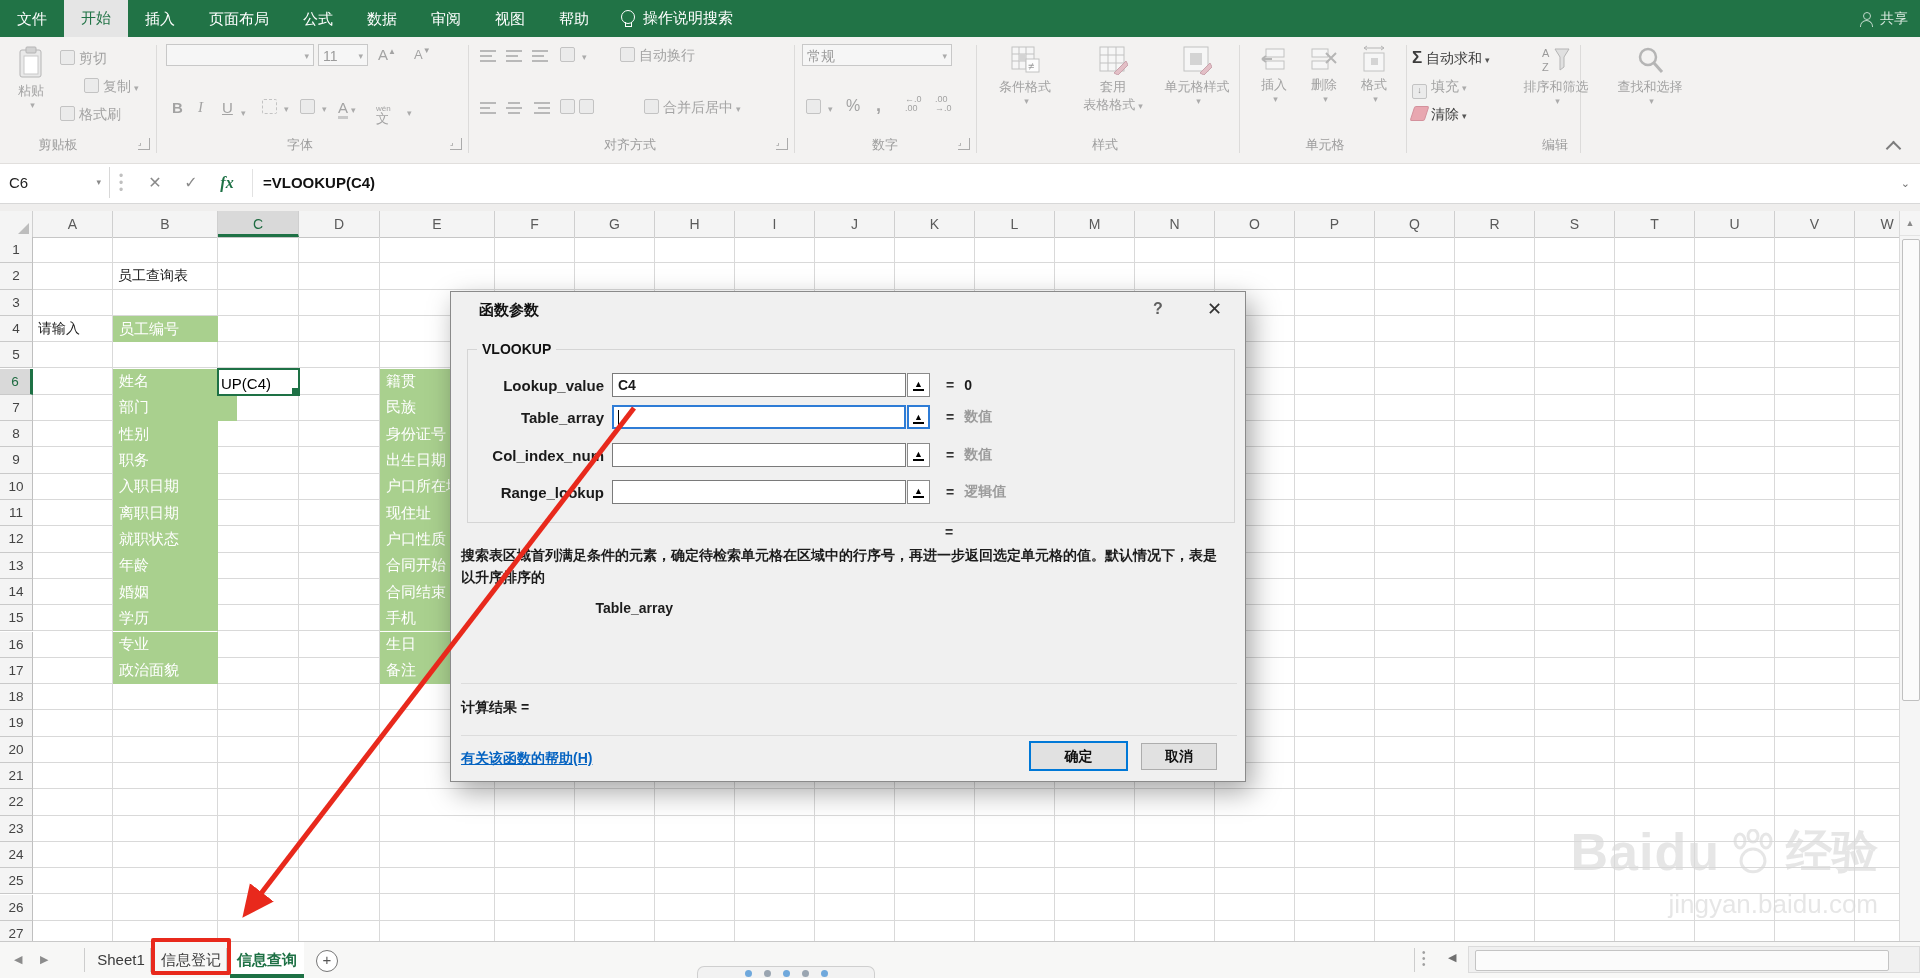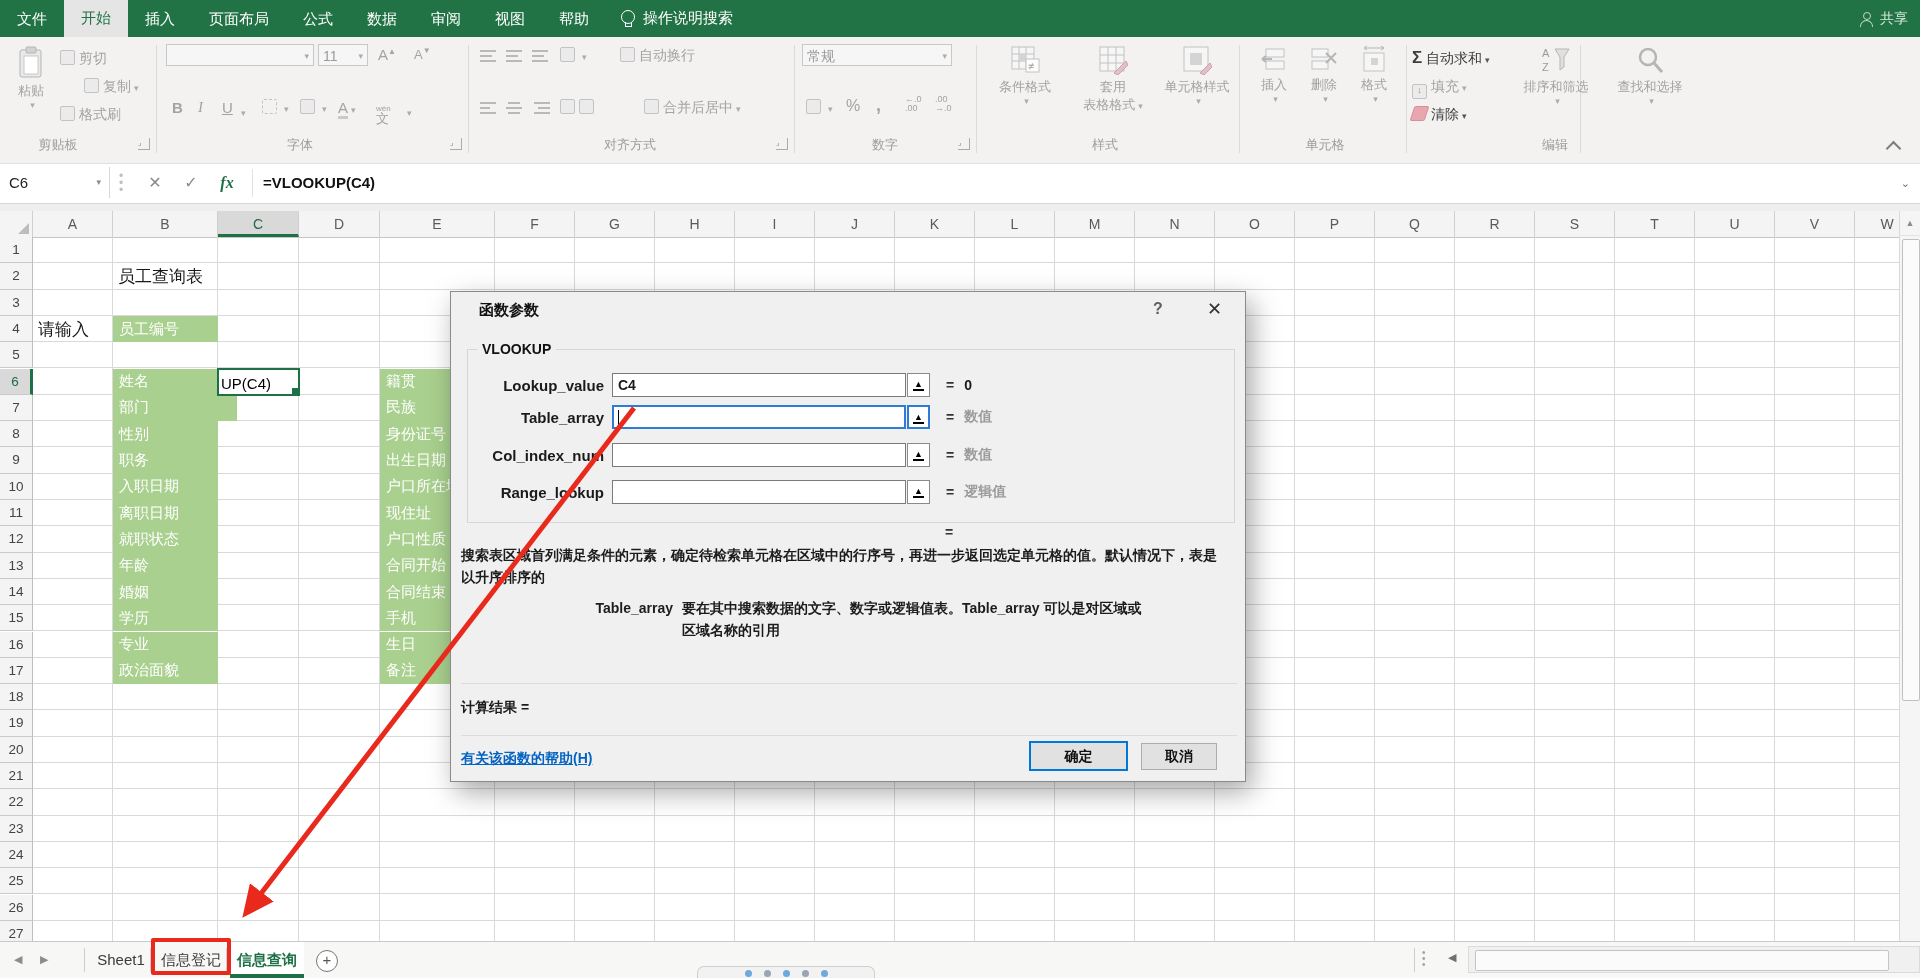--- a/index.html
+++ b/index.html
@@ -47,21 +47,21 @@
   .ch.sel{background:#D9D9D9;border-bottom:3px solid #1E7145;color:#1E6B41;}
   .corner{position:absolute;left:0;top:0;width:33px;height:26px;border-right:1px solid #CFCFCF;box-sizing:border-box;}
   .corner::after{content:"";position:absolute;right:3px;bottom:3px;border-left:11px solid transparent;border-bottom:11px solid #BDBDBD;}
   .gridbody{position:absolute;left:0;top:34px;width:1899px;height:704px;overflow:hidden;}
   .hlines{position:absolute;left:33px;top:0;width:1866px;height:704px;
     background:repeating-linear-gradient(to bottom,transparent 0,transparent 25.3px,#D9D9D9 25.3px,#D9D9D9 26.3px);}
   .vline{position:absolute;top:0;height:704px;width:1px;background:#D9D9D9;}
   .rh{position:absolute;left:0;width:33px;text-align:center;font-size:13.5px;color:#444;background:#F4F4F4;border-bottom:1px solid #C9C9C9;border-right:1px solid #BFBFBF;box-sizing:border-box;}
   .rh.sel{background:#D9D9D9;border-right:3px solid #1E7145;color:#1E6B41;}
   .gcell{position:absolute;background:#A9D08E;color:#fff;font-size:15px;padding-left:6px;box-sizing:border-box;white-space:nowrap;overflow:hidden;display:flex;align-items:center;}
-  .tcell{position:absolute;color:#1a1a1a;font-size:17px;padding-left:5px;box-sizing:border-box;white-space:nowrap;display:flex;align-items:center;}
+  .tcell{position:absolute;color:#1a1a1a;font-size:14px;padding-left:5px;box-sizing:border-box;white-space:nowrap;display:flex;align-items:center;}
   .c6{position:absolute;border:2px solid #1E7145;background:#fff;box-sizing:border-box;overflow:hidden;z-index:3;}
   .c6 .inner{position:absolute;left:2px;bottom:1px;font-size:15px;line-height:19px;color:#000;}
   .c6::after{content:"";position:absolute;right:0px;bottom:0px;width:6px;height:6px;background:#1E7145;}
   
   .vscroll{position:absolute;left:1899px;top:211px;width:21px;height:730px;background:#F5F5F5;border-left:1px solid #DADADA;box-sizing:border-box;z-index:4;}
   .vscroll .up{position:absolute;left:0;top:0;width:20px;height:24px;text-align:center;line-height:24px;font-size:9px;color:#8a8a8a;border-bottom:1px solid #E3E3E3;}
   .vthumb{position:absolute;left:2px;top:28px;width:16px;height:460px;background:#FBFBFB;border:1px solid #C0C0C0;border-radius:2px;}
   .hscr-dots{position:absolute;left:1422px;top:950px;color:#A0A0A0;font-size:10px;line-height:6px;z-index:22;}
   .hscr-ar{position:absolute;left:1448px;top:951px;color:#707070;font-size:11px;z-index:22;}
   .hscr-track{position:absolute;left:1468px;top:946px;width:452px;height:27px;background:#F0F0F0;border:1px solid #DBDBDB;box-sizing:border-box;z-index:21;}
@@ -472,31 +472,45 @@
           <div class="finput"></div>
           <div class="spin"><span class="si">▲</span></div>
           <span class="feq">=</span>
           <span class="fres muted">逻辑值</span>
         </div>
       </div>
     <div class="deq">=</div>
     <div class="ddesc">搜索表区域首列满足条件的元素，确定待检索单元格在区域中的行序号，再进一步返回选定单元格的值。默认情况下，表是以升序排序的</div>
     <div class="ddesc2">
       <span class="lab">Table_array</span>
-      <span class="txt">要在其中搜索数据的文字、数字或逻辑值表。Table_array 可以是对区域或区域名称的引用</span>
     </div>
     <div class="dline" style="top:391px;"></div>
     <div class="dresult">计算结果 =</div>
     <div class="dline" style="top:443px;"></div>
     <div class="dlink">有关该函数的帮助(H)</div>
     <div class="btn ok">确定</div>
     <div class="btn cancel">取消</div>
   </div>
 
 
+  <div class="wmark">
+    <div class="row1">
+      <span class="baidu">Baidu</span>
+      <svg width="46" height="46">
+        <g fill="none" stroke="rgba(215,215,215,.62)" stroke-width="3">
+          <ellipse cx="10" cy="12" rx="5" ry="7"></ellipse>
+            <ellipse cx="36" cy="12" rx="5" ry="7"></ellipse>
+          <ellipse cx="23" cy="7" rx="5" ry="6"></ellipse>
+            <path d="M11,32 a12,12 0 0 1 24,0 a9,8 0 0 1 -24,0 Z"></path>
+        </g>
+      </svg>
+      <span class="jy">经验</span>
+    </div>
+    <div class="url">jingyan.baidu.com</div>
+  </div>
 
   <div class="tabstrip">
     <div class="nav" style="left:14px;">◀</div>
     <div class="nav" style="left:40px;">▶</div>
     <div class="tdiv" style="left:84px;"></div>
     <div id="sheettabs">
         <div class="stab" style="left: 92px; width: 58px;">Sheet1</div>
         <div class="stab" style="left: 156px; width: 70px;">信息登记</div>
         <div class="stab active" style="left: 230px; width: 74px;">信息查询</div>
       </div>

